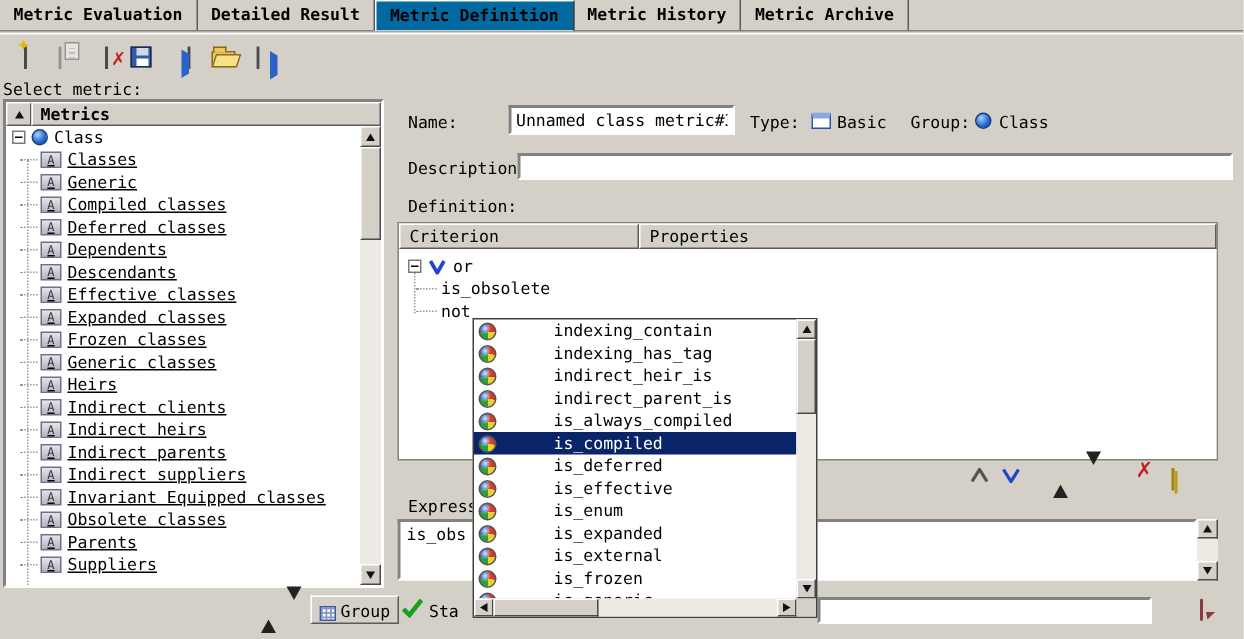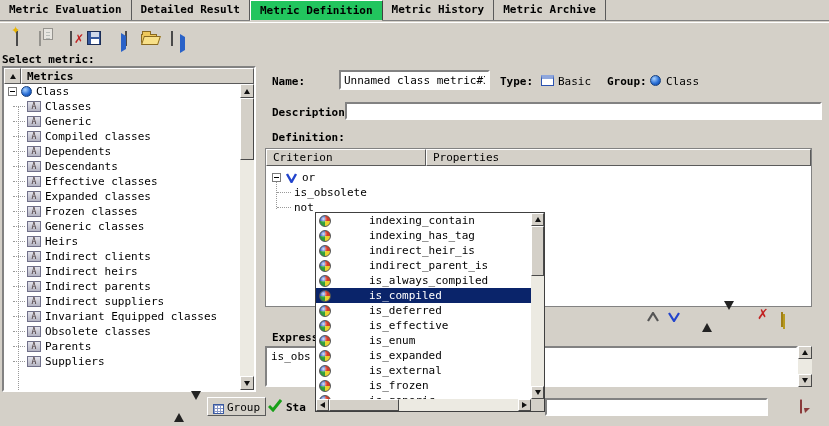--- a/index.html
+++ b/index.html
@@ -1,28 +1,28 @@
 <!DOCTYPE html>
 <html><head>
 <meta charset="utf-8">
 <style>
   * { margin:0; padding:0; box-sizing:border-box; }
   body { font-family:"DejaVu Sans Mono", monospace; font-size:11px; color:#000; background:#fff; }
   .canvas { position:relative; width:829px; height:426px; background:#d4d0c8; overflow:hidden; }
 
-  .lbl { position:absolute; font-weight:bold; white-space:nowrap; }
+  .lbl { position:absolute; font-weight:normal; white-space:nowrap; }
   .txt { position:absolute; white-space:nowrap; }
 
   
   .raised { background:#d4d0c8; border:1px solid; border-color:#ffffff #5a5a5a #5a5a5a #ffffff; }
 
   
   .tabbar { position:absolute; left:0; top:0; right:0; height:21px; display:flex; align-items:center; border-bottom:1px solid #808080; background:#d4d0c8; }
   .tab { padding:3px 9px 2px 9px; font-weight:bold; white-space:nowrap; border-right:1px solid #5a5a5a; height:20px; }
-  .tab.active { border:1px solid; border-color:#ffffff #404040 #d4d0c8 #ffffff; margin-bottom:-1px; height:21px; background:#22c55e; z-index:2; }
+  .tab.active { border:1px solid; border-color:#ffffff #404040 #d4d0c8 #ffffff; margin-bottom:-1px; height:21px; background:#0369a1; z-index:2; }
 
   
   .toolbar { position:absolute; left:0; top:22px; right:0; height:29px; border-top:1px solid #ffffff; }
   .tbtn { position:absolute; top:4px; width:22px; height:22px; display:flex; align-items:center; justify-content:center; }
 
   .icon-page { width:12px; height:14px; background:#fff; border:1px solid #4a4a4a; position:relative; }
   .icon-page .lines { position:absolute; left:2px; top:3px; right:2px; height:8px;
      background:repeating-linear-gradient(#9aa 0 1px, transparent 1px 3px); }
   .overlay { position:absolute; font-family:"DejaVu Sans", sans-serif; }
 
@@ -37,21 +37,21 @@
   
   .tree-panel { position:absolute; left:2px; top:66px; width:254px; height:326px; background:#fff; border:2px solid; border-color:#828282 #ffffff #ffffff #828282; }
   .tree-header { position:absolute; left:0; top:0; right:0; height:16px; display:flex; z-index:2; }
   .hdr-cell { background:#d4d0c8; border:1px solid; border-color:#ffffff #5a5a5a #5a5a5a #ffffff; }
   .sort-cell { width:17px; display:flex; align-items:center; justify-content:center; }
   .metrics-cell { flex:1; font-weight:bold; padding:1px 0 0 5px; }
   .tree-body { position:absolute; left:0; top:16px; right:14px; bottom:0; overflow:hidden; background:#fff; }
   .tree-vline { position:absolute; left:14px; top:22px; height:288px; border-left:1px dotted #999; }
   .trow { height:15px; display:flex; align-items:center; white-space:nowrap; position:relative; z-index:1; }
   .trow.root { padding-left:4px; }
-  .trow.child { padding-left:9px; }
+  .trow.child { padding-left:9px;text-decoration:underline; }
   .trow.child::before { content:""; width:12px; border-top:1px dotted #999; margin-right:2px; flex:none; }
   .m-icon { width:14px; height:11px; flex:none; margin-right:4px; background:linear-gradient(#e4e4ec,#b4b4c2); border:1px solid #70708a; font-size:8px; line-height:9px; text-align:center; color:#433; }
   .m-icon::before { content:"A"; }
   .ball { width:11px; height:11px; flex:none; border-radius:50%; border:1px solid #17407e; background:radial-gradient(circle at 35% 30%, #a8d2ff, #2a6fd6 55%, #0b3e99); }
   .expander { width:9px; height:9px; flex:none; background:#fff; border:1px solid #7a7a7a; position:relative; margin-right:4px; }
   .expander::before { content:""; position:absolute; left:1px; right:1px; top:3px; border-top:1px solid #000; }
 
   
   .scroll-track { background:#eceae2; position:absolute; }
   .sb-btn { position:absolute; background:#d4d0c8; border:1px solid; border-color:#ffffff #4a4a4a #4a4a4a #ffffff; display:flex; align-items:center; justify-content:center; }
@@ -175,20 +175,24 @@
           <div class="trow child">
             <span class="m-icon"></span>
             <span>Generic</span>
           </div>
           <div class="trow child">
             <span class="m-icon"></span>
             <span>Compiled classes</span>
           </div>
           <div class="trow child">
             <span class="m-icon"></span>
+            <span>Deferred classes</span>
+          </div>
+          <div class="trow child">
+            <span class="m-icon"></span>
             <span>Dependents</span>
           </div>
           <div class="trow child">
             <span class="m-icon"></span>
             <span>Descendants</span>
           </div>
           <div class="trow child">
             <span class="m-icon"></span>
             <span>Effective classes</span>
           </div>

